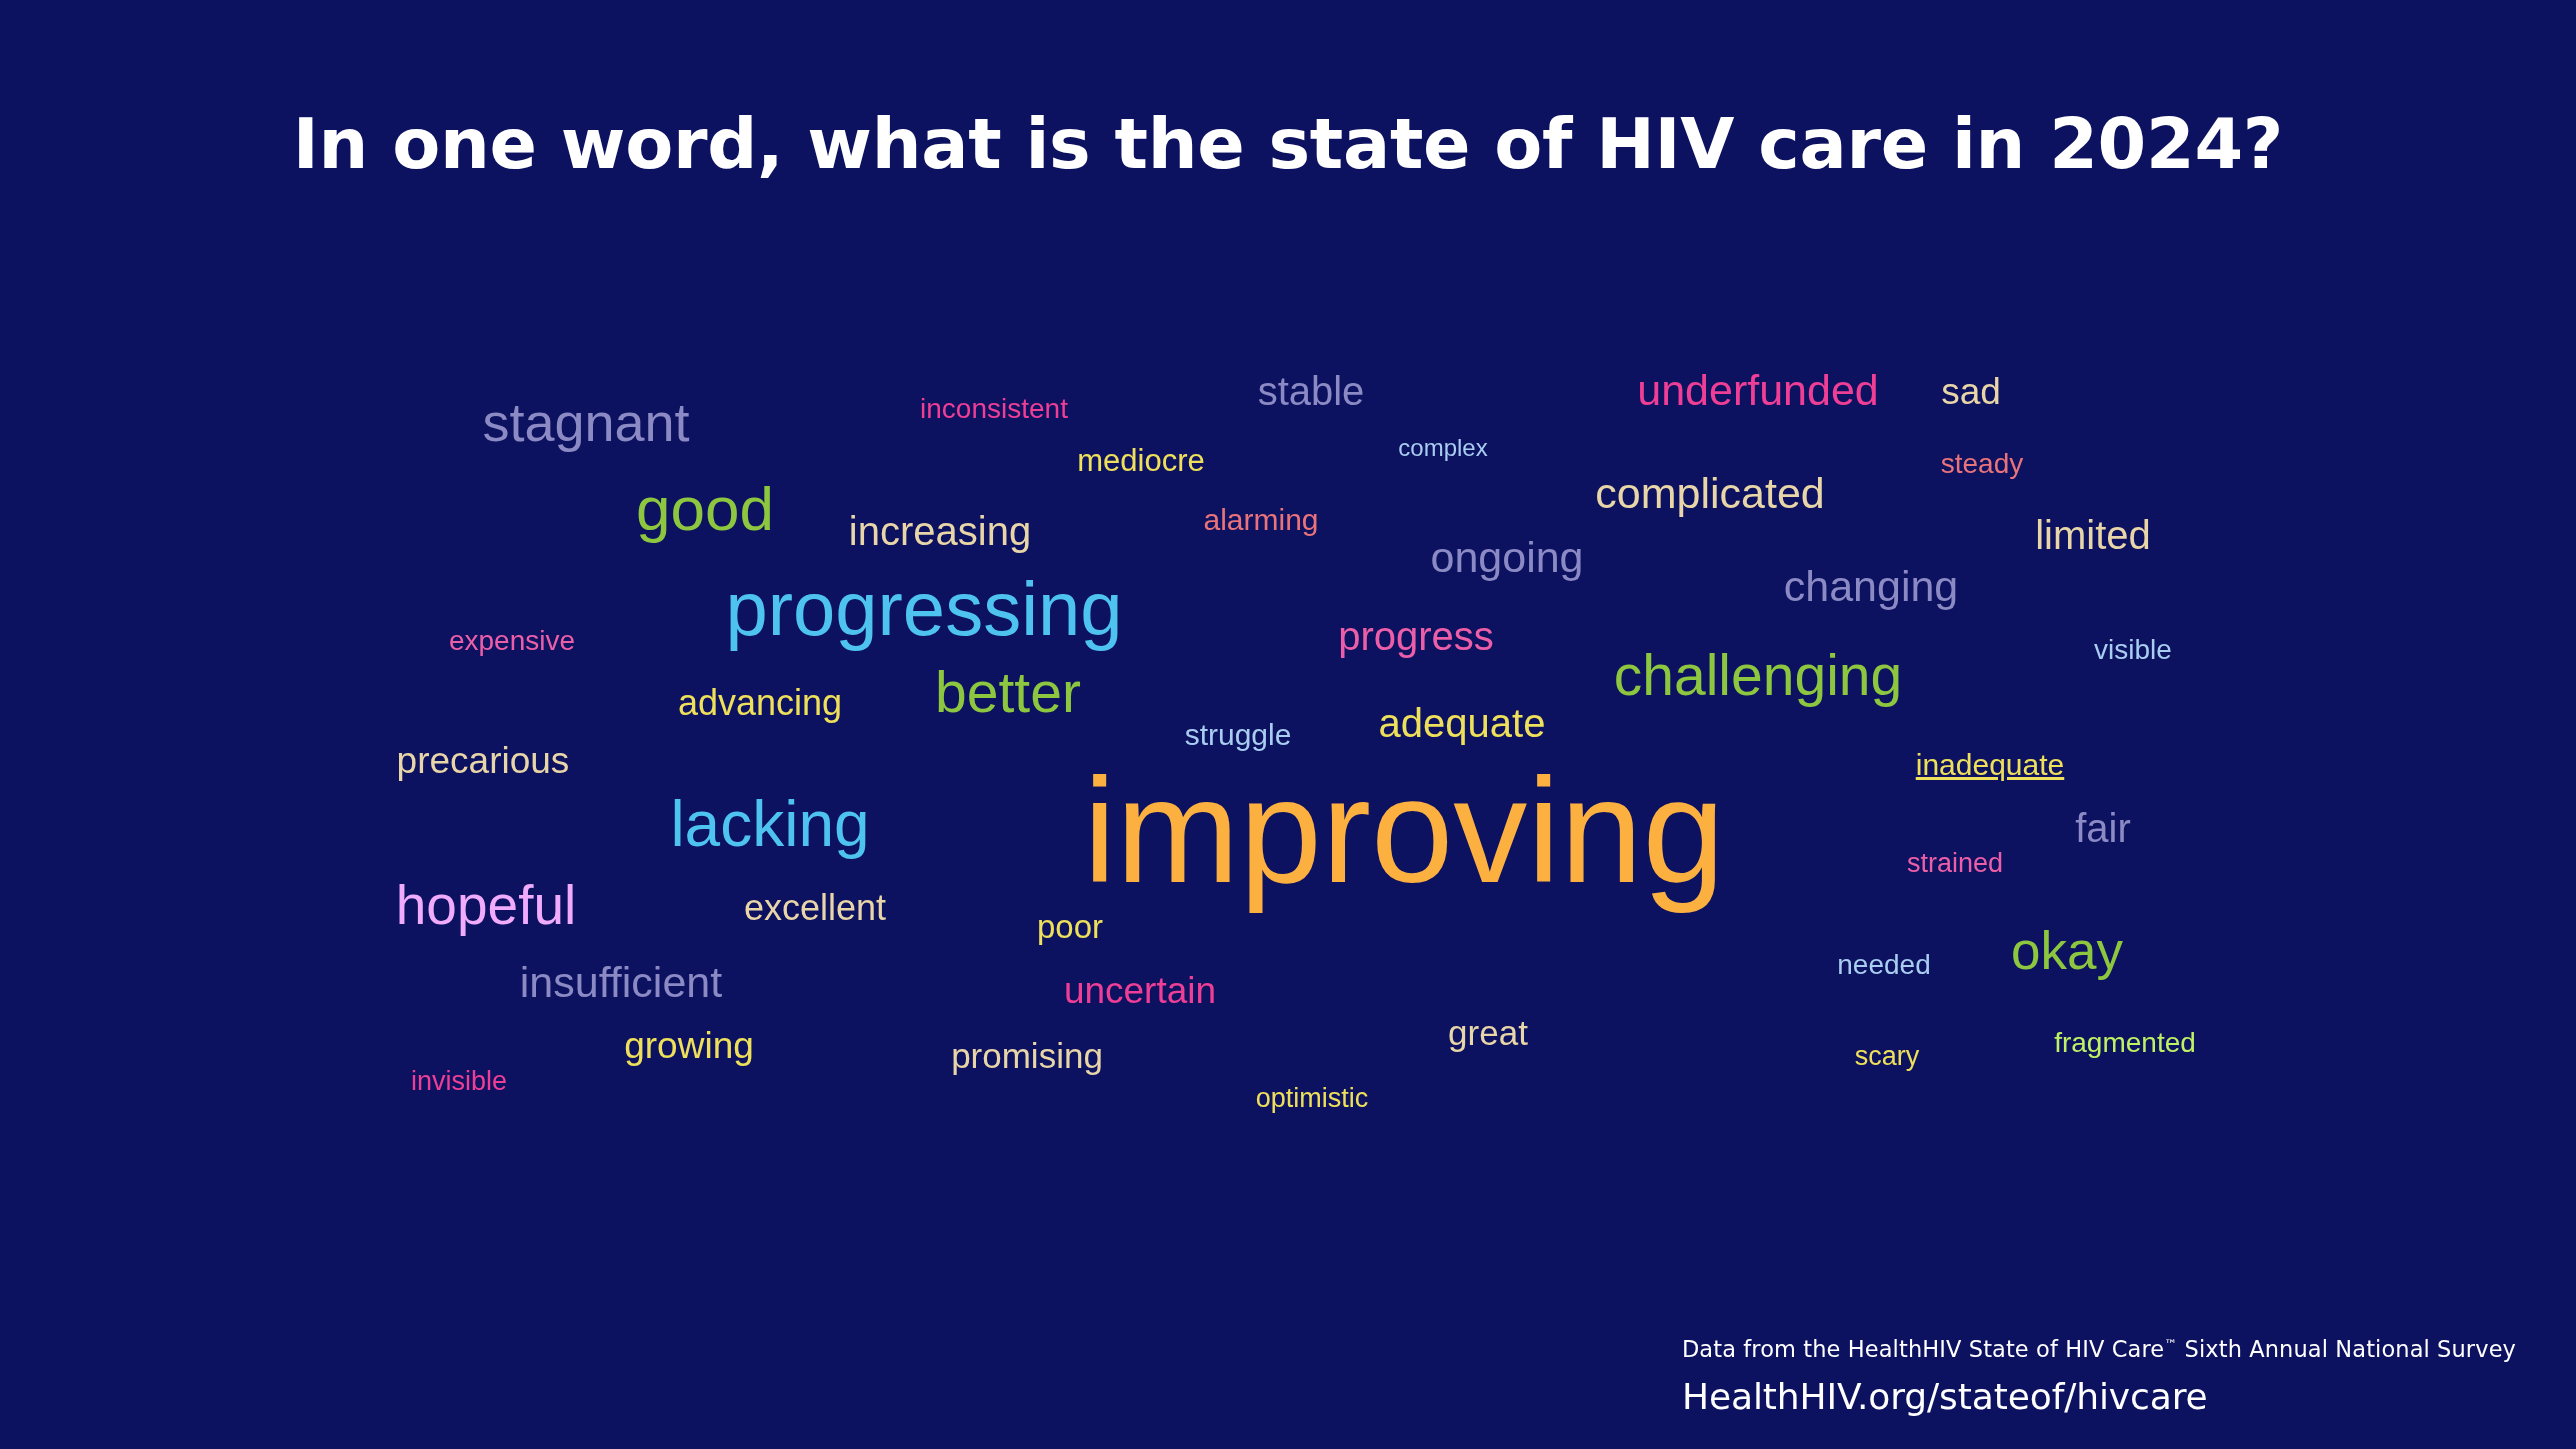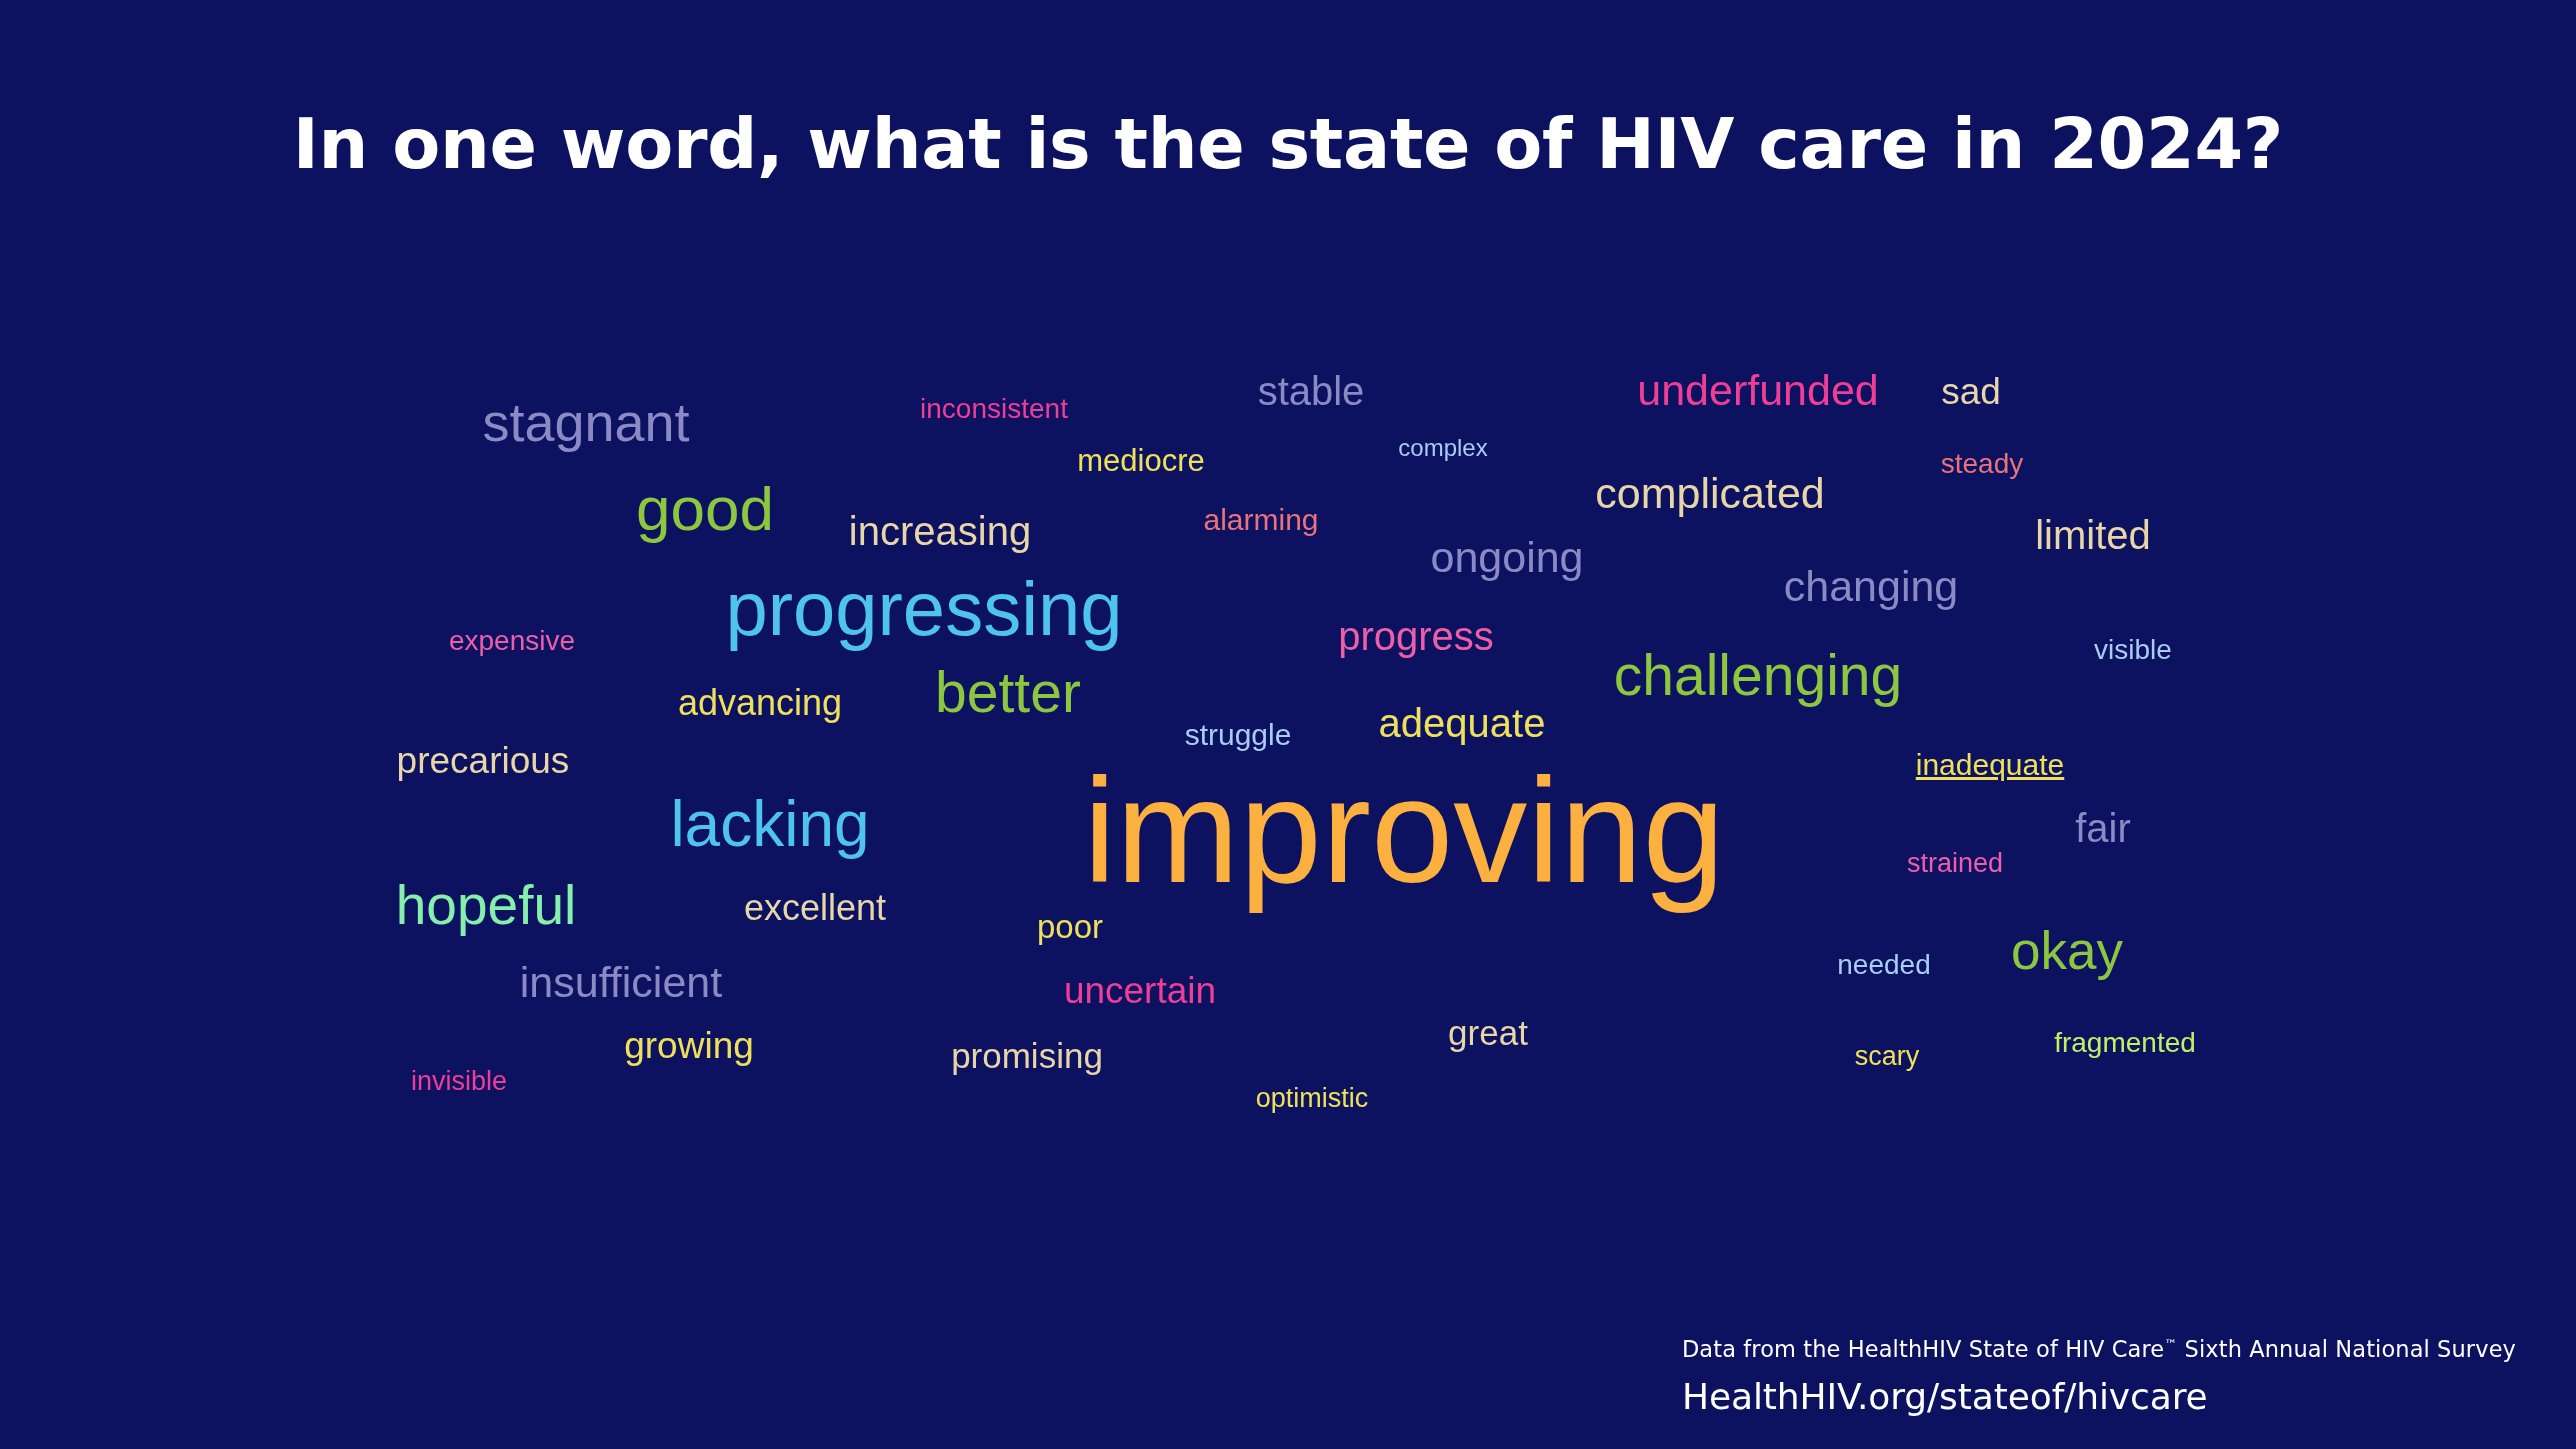--- a/index.html
+++ b/index.html
@@ -119,21 +119,21 @@
 <body>
 
 <div id="canvas">
 
   <div id="title">In one word, what is the state of HIV care in 2024?</div>
 
   <div id="cloud">
       <div class="word" style="left: 924px; top: 609px; font-size: 76px; color: rgb(78, 195, 240);">progressing</div>
       <div class="word" style="left: 1404px; top: 831px; font-size: 148px; color: rgb(251, 176, 64);">improving</div>
       <div class="word" style="left: 770px; top: 824px; font-size: 64px; color: rgb(78, 195, 240);">lacking</div>
-      <div class="word" style="left: 486px; top: 905px; font-size: 55px; color: #86efac;">hopeful</div>
+      <div class="word" style="left: 486px; top: 905px; font-size: 55px; color: #f0abfc;">hopeful</div>
       <div class="word" style="left: 1758px; top: 675px; font-size: 57px; color: rgb(141, 198, 63);">challenging</div>
       <div class="word" style="left: 705px; top: 509px; font-size: 62px; color: rgb(141, 198, 63);">good</div>
       <div class="word" style="left: 1008px; top: 692px; font-size: 57px; color: rgb(141, 198, 63);">better</div>
       <div class="word" style="left: 2067px; top: 950px; font-size: 53px; color: rgb(141, 198, 63);">okay</div>
       <div class="word" style="left: 586px; top: 422px; font-size: 54px; color: rgb(139, 138, 196);">stagnant</div>
       <div class="word" style="left: 621px; top: 982px; font-size: 43px; color: rgb(139, 138, 196);">insufficient</div>
       <div class="word" style="left: 1507px; top: 557px; font-size: 43px; color: rgb(139, 138, 196);">ongoing</div>
       <div class="word" style="left: 1871px; top: 586px; font-size: 43px; color: rgb(139, 138, 196);">changing</div>
       <div class="word" style="left: 1311px; top: 391px; font-size: 40px; color: rgb(139, 138, 196);">stable</div>
       <div class="word" style="left: 2103px; top: 828px; font-size: 40px; color: rgb(139, 138, 196);">fair</div>

